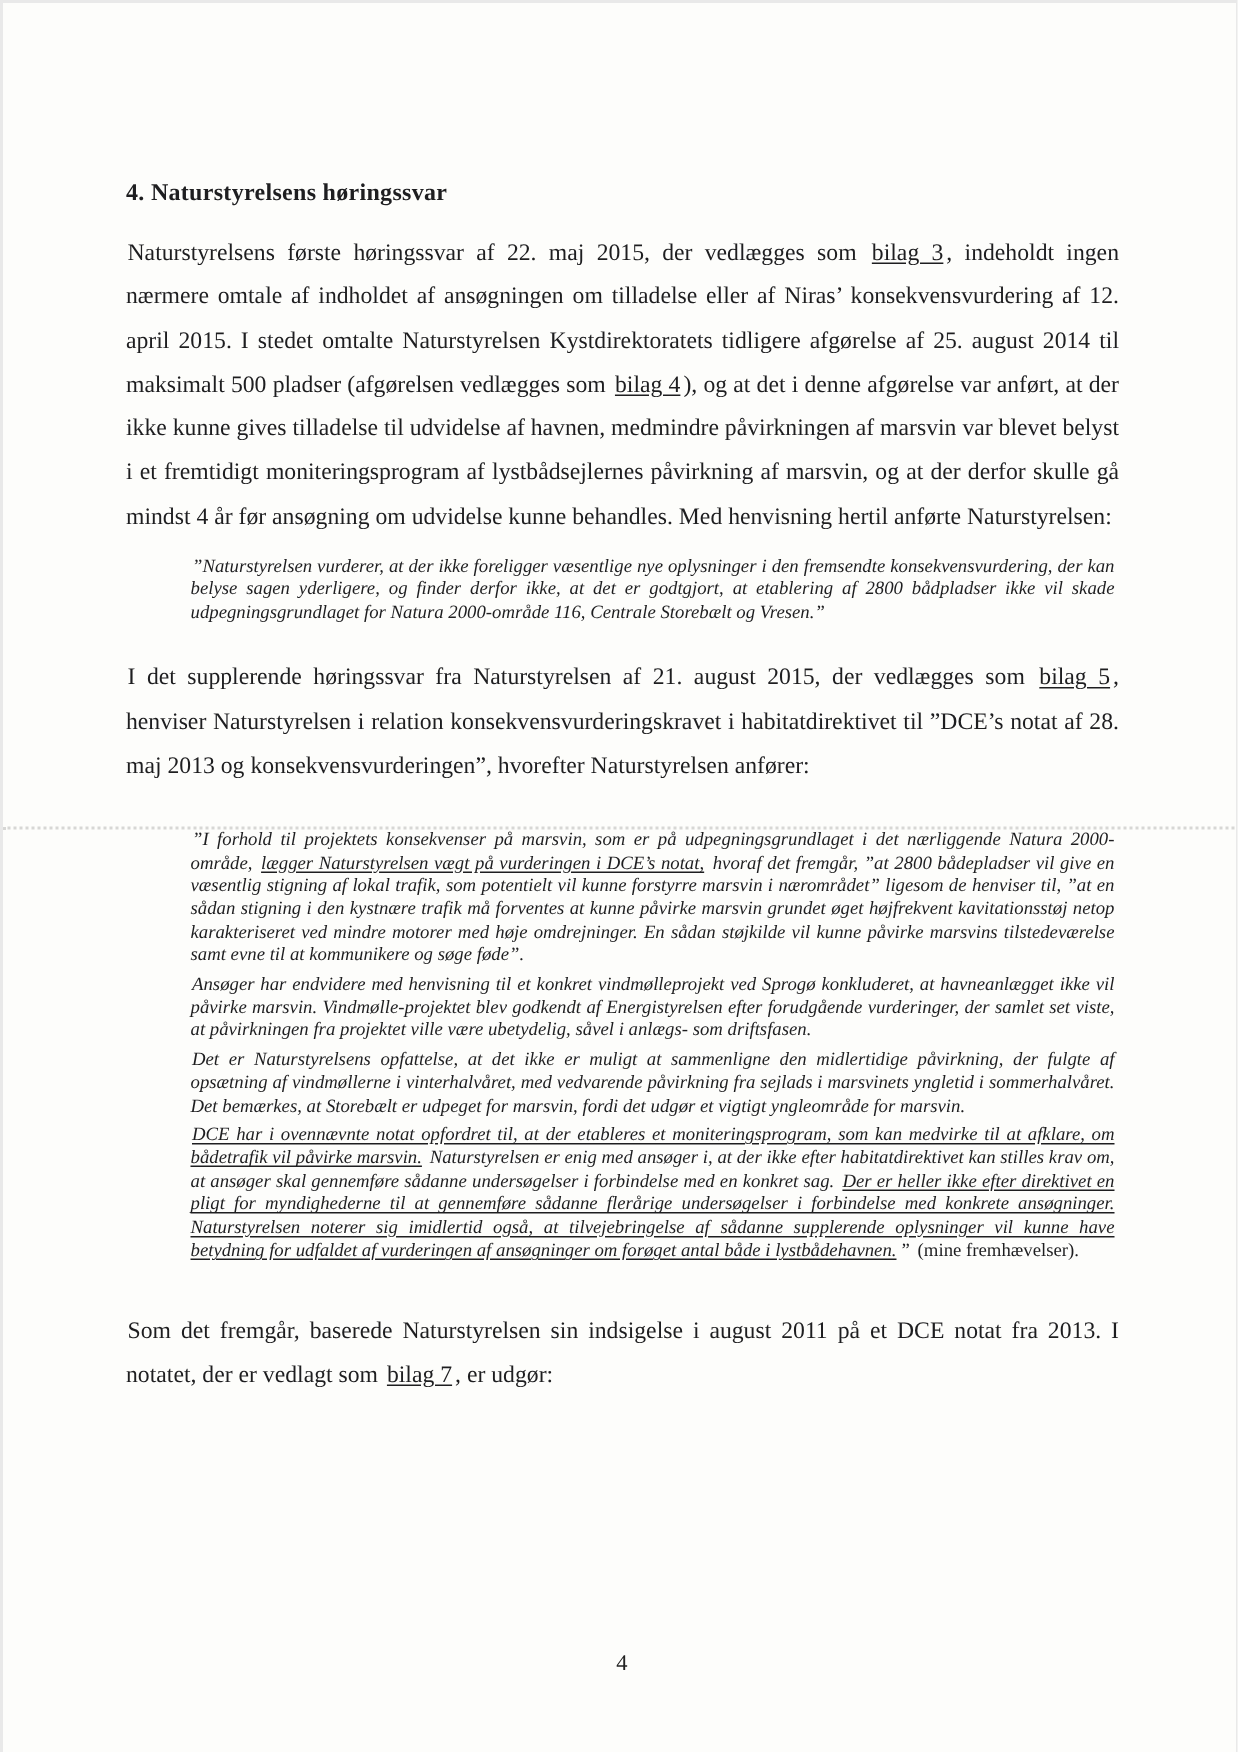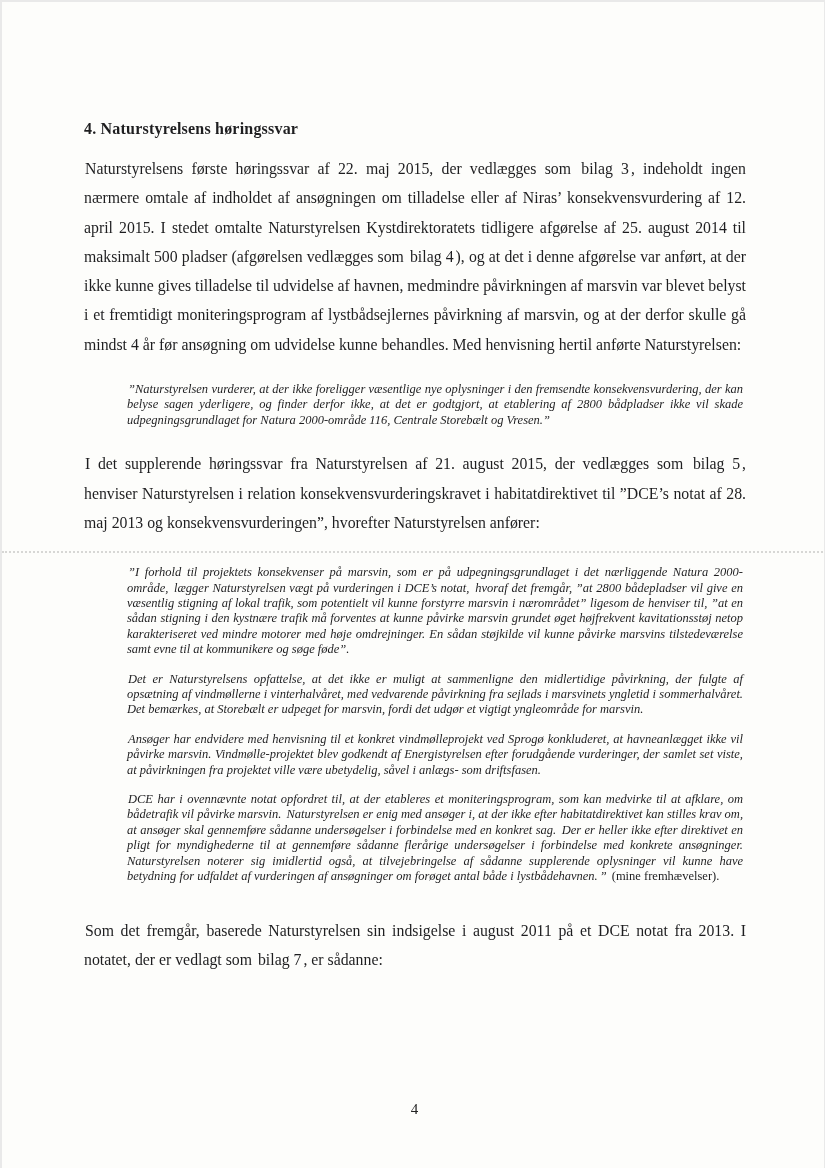--- a/index.html
+++ b/index.html
@@ -26,33 +26,33 @@
     margin-bottom: 14px;
     letter-spacing: 0.2px;
   }
   p.body {
     font-size: 15.8px;
     line-height: 29.3px;
     text-align: justify;
     text-justify: inter-word;
   }
   #para1 { margin-bottom: 8px; }
-  #para2 { margin-bottom: 13px; }
+  #para2 { margin-bottom: 24px; }
   .quote {
     margin-left: 42px;
     margin-right: 2px;
     font-style: italic;
     font-size: 12.5px;
     line-height: 15.4px;
     text-align: justify;
   }
   #quote1 { margin-top: 4px; margin-bottom: 16px; }
   #quote2 { margin-top: 4px; margin-bottom: 26px; }
-  .quote p { margin-bottom: 2px; margin-top: 12px; }
-  .u { text-underline-offset: 2px; }
+  .quote p { margin-bottom: 2px; }
+  .u { text-decoration: underline; text-underline-offset: 2px; }
   .roman { font-style: normal; }
   .pagenum {
     position: absolute;
     left: 0;
     width: 100%;
     top: 1098px;
     text-align: center;
     font-size: 15px;
     color: #222;
   }
@@ -77,25 +77,25 @@
     <p class="body" id="para1"><span>Naturstyrelsens første høringssvar af 22. maj 2015, der vedlægges som </span><span class="u">bilag 3</span><span>, indeholdt ingen nærmere omtale af indholdet af ansøgningen om tilladelse eller af Niras’ konsekvensvurdering af 12. april 2015. I stedet omtalte Naturstyrelsen Kystdirektoratets tidligere afgørelse af 25. august 2014 til maksimalt 500 pladser (afgørelsen vedlægges som </span><span class="u">bilag 4</span><span>), og at det i denne afgørelse var anført, at der ikke kunne gives tilladelse til udvidelse af havnen, medmindre påvirkningen af marsvin var blevet belyst i et fremtidigt moniteringsprogram af lystbådsejlernes påvirkning af marsvin, og at der derfor skulle gå mindst 4 år før ansøgning om udvidelse kunne behandles. Med henvisning hertil anførte Naturstyrelsen:</span></p>
 
     <div class="quote" id="quote1">
       <p><span>”Naturstyrelsen vurderer, at der ikke foreligger væsentlige nye oplysninger i den fremsendte konsekvensvurdering, der kan belyse sagen yderligere, og finder derfor ikke, at det er godtgjort, at etablering af 2800 bådpladser ikke vil skade udpegningsgrundlaget for Natura 2000-område 116, Centrale Storebælt og Vresen.”</span></p>
     </div>
 
     <p class="body" id="para2"><span>I det supplerende høringssvar fra Naturstyrelsen af 21. august 2015, der vedlægges som </span><span class="u">bilag 5</span><span>, henviser Naturstyrelsen i relation konsekvensvurderingskravet i habitatdirektivet til ”DCE’s notat af 28. maj 2013 og konsekvensvurderingen”, hvorefter Naturstyrelsen anfører:</span></p>
 
     <div class="quote" id="quote2">
       <p><span>”I forhold til projektets konsekvenser på marsvin, som er på udpegningsgrundlaget i det nærliggende Natura 2000-område, </span><span class="u">lægger Naturstyrelsen vægt på vurderingen i DCE’s notat,</span><span> hvoraf det fremgår, ”at 2800 bådepladser vil give en væsentlig stigning af lokal trafik, som potentielt vil kunne forstyrre marsvin i nærområdet” ligesom de henviser til, ”at en sådan stigning i den kystnære trafik må forventes at kunne påvirke marsvin grundet øget højfrekvent kavitationsstøj netop karakteriseret ved mindre motorer med høje omdrejninger. En sådan støjkilde vil kunne påvirke marsvins tilstedeværelse samt evne til at kommunikere og søge føde”.</span></p>
+      <p><span>Ansøger har endvidere med henvisning til et konkret vindmølleprojekt ved Sprogø konkluderet, at havneanlægget ikke vil påvirke marsvin. Vindmølle-projektet blev godkendt af Energistyrelsen efter forudgående vurderinger, der samlet set viste, at påvirkningen fra projektet ville være ubetydelig, såvel i anlægs- som driftsfasen.</span></p>
       <p><span>Det er Naturstyrelsens opfattelse, at det ikke er muligt at sammenligne den midlertidige påvirkning, der fulgte af opsætning af vindmøllerne i vinterhalvåret, med vedvarende påvirkning fra sejlads i marsvinets yngletid i sommerhalvåret. Det bemærkes, at Storebælt er udpeget for marsvin, fordi det udgør et vigtigt yngleområde for marsvin.</span></p>
-      <p><span>Ansøger har endvidere med henvisning til et konkret vindmølleprojekt ved Sprogø konkluderet, at havneanlægget ikke vil påvirke marsvin. Vindmølle-projektet blev godkendt af Energistyrelsen efter forudgående vurderinger, der samlet set viste, at påvirkningen fra projektet ville være ubetydelig, såvel i anlægs- som driftsfasen.</span></p>
       <p><span class="u">DCE har i ovennævnte notat opfordret til, at der etableres et moniteringsprogram, som kan medvirke til at afklare, om bådetrafik vil påvirke marsvin.</span><span> Naturstyrelsen er enig med ansøger i, at der ikke efter habitatdirektivet kan stilles krav om, at ansøger skal gennemføre sådanne undersøgelser i forbindelse med en konkret sag. </span><span class="u">Der er heller ikke efter direktivet en pligt for myndighederne til at gennemføre sådanne flerårige undersøgelser i forbindelse med konkrete ansøgninger. Naturstyrelsen noterer sig imidlertid også, at tilvejebringelse af sådanne supplerende oplysninger vil kunne have betydning for udfaldet af vurderingen af ansøgninger om forøget antal både i lystbådehavnen.</span><span>” </span><span class="roman">(mine fremhævelser).</span></p>
     </div>
 
-    <p class="body" id="para3"><span>Som det fremgår, baserede Naturstyrelsen sin indsigelse i august 2011 på et DCE notat fra 2013. I notatet, der er vedlagt som </span><span class="u">bilag 7</span><span>, er sådanne:</span></p>
+    <p class="body" id="para3"><span>Som det fremgår, baserede Naturstyrelsen sin indsigelse i august 2011 på et DCE notat fra 2013. I notatet, der er vedlagt som </span><span class="u">bilag 7</span><span>, er udgør:</span></p>
 
   </div>
 
   <div class="scan-line"></div>
 
   <div class="pagenum">4</div>
 </div>
 
 </body></html>

